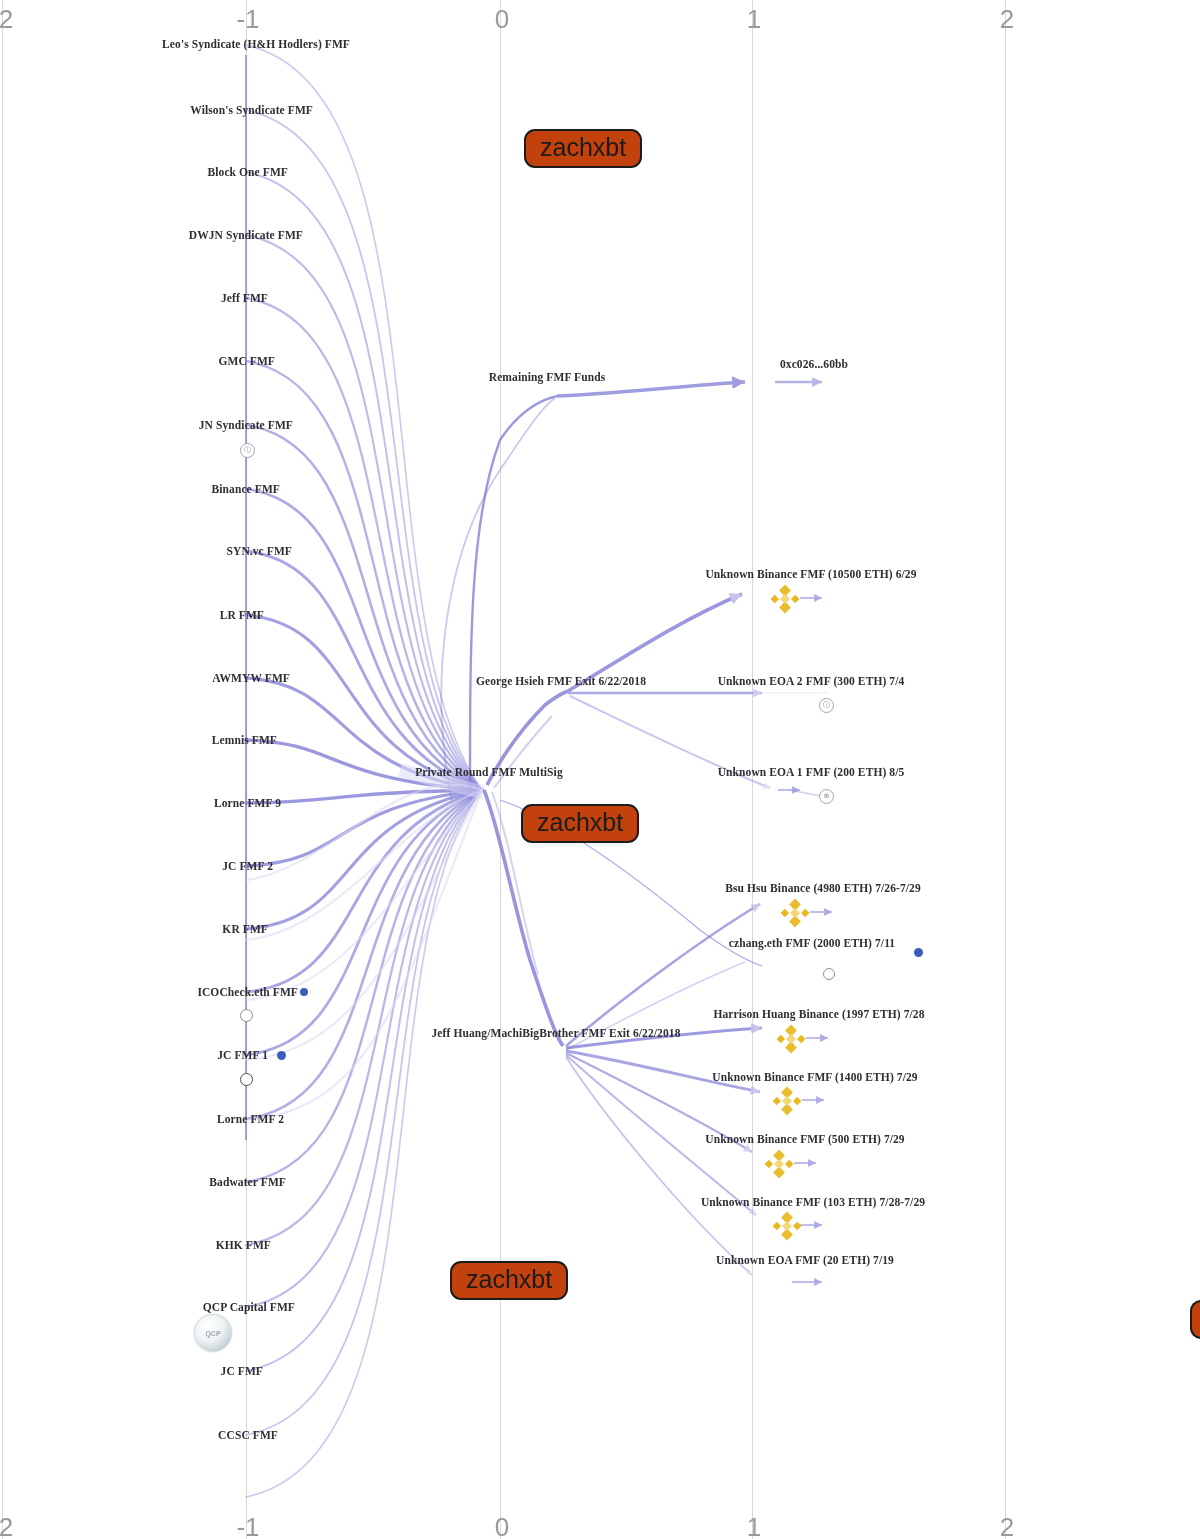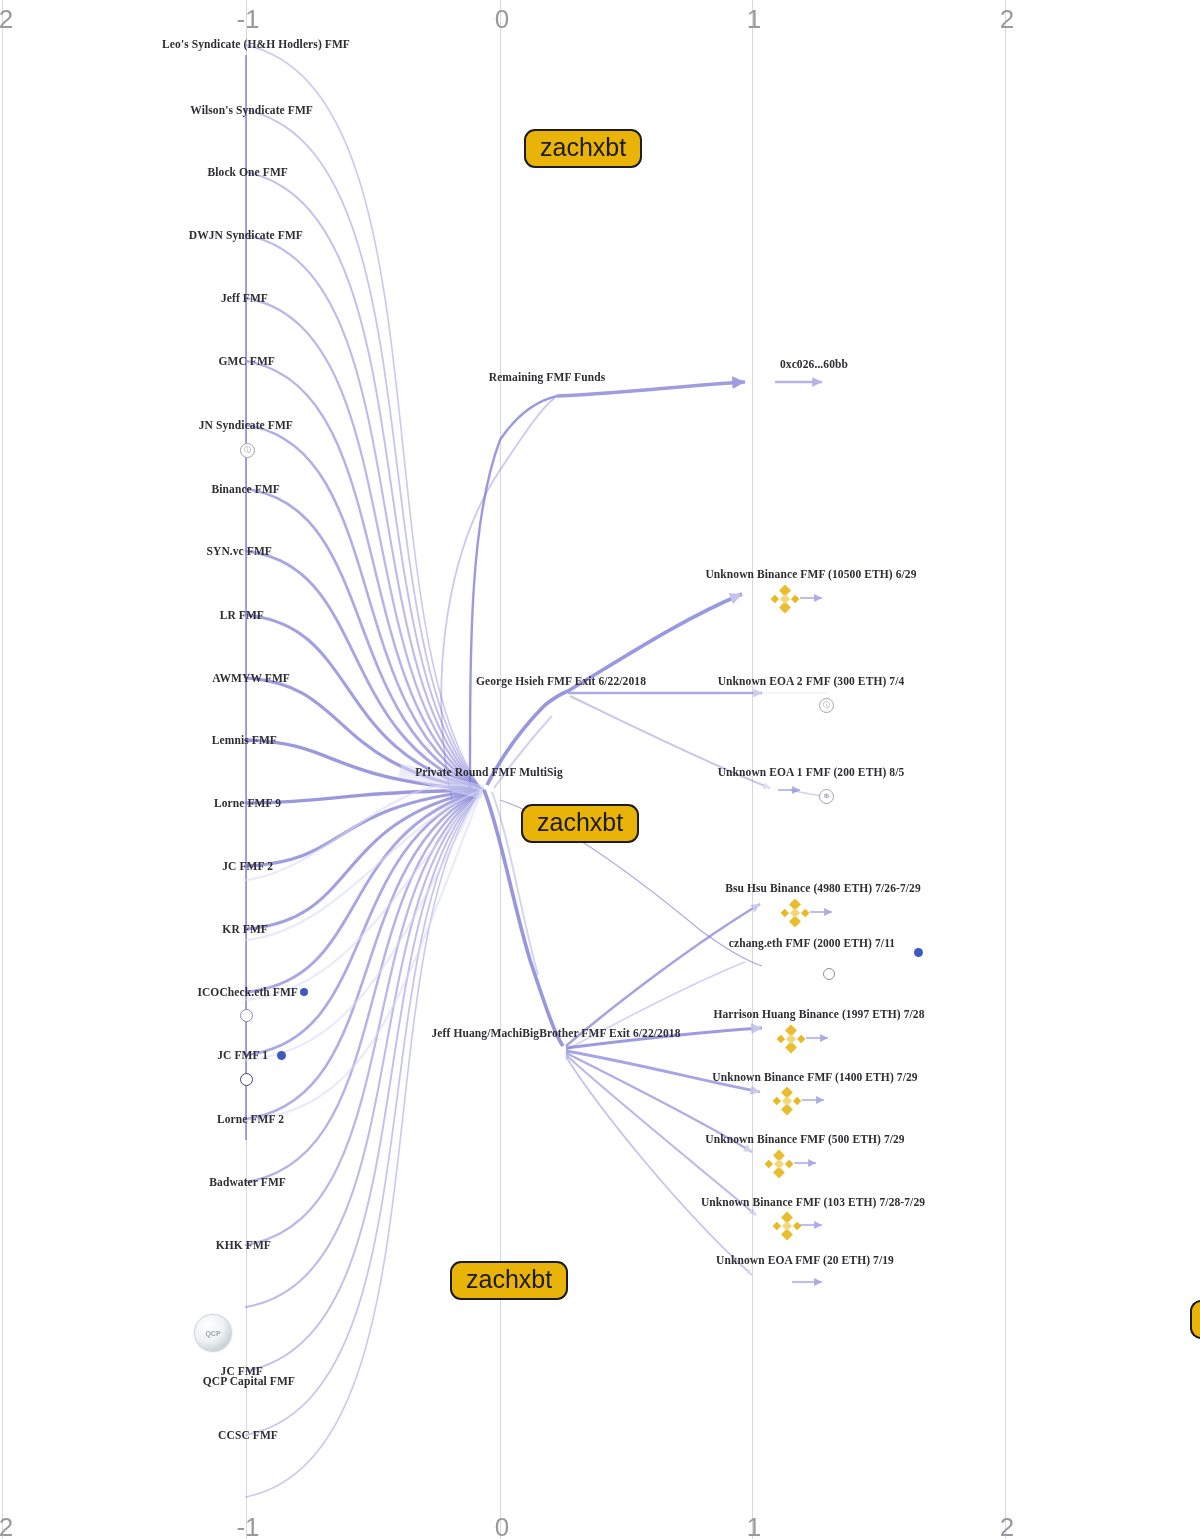--- a/index.html
+++ b/index.html
@@ -112,21 +112,21 @@
     font-weight: bold;
     color: #9aa7ae;
     font-family: "Liberation Sans", sans-serif;
   }
 
   
   .wm {
     position: absolute;
     border: 2.5px solid #1c1c1c;
     border-radius: 11px;
-    background: #eab308;
+    background: #c2410c;
     font-family: "Liberation Sans", sans-serif;
     font-size: 25px;
     color: #1b1b1b;
     padding: 3px 14px 6px 14px;
     line-height: 1.05;
     white-space: nowrap;
   }
   .wm.clipped-right {
     border-right: none;
     border-top-right-radius: 0;
@@ -256,33 +256,33 @@
   </svg>
 
   <div class="nlabel right-align" style="left:350px;top:38px">Leo's Syndicate (H&amp;H Hodlers) FMF</div>
   <div class="nlabel right-align" style="left:313px;top:104px">Wilson's Syndicate FMF</div>
   <div class="nlabel right-align" style="left:288px;top:166px">Block One FMF</div>
   <div class="nlabel right-align" style="left:303px;top:229px">DWJN Syndicate FMF</div>
   <div class="nlabel right-align" style="left:268px;top:292px">Jeff FMF</div>
   <div class="nlabel right-align" style="left:275px;top:355px">GMC FMF</div>
   <div class="nlabel right-align" style="left:293px;top:419px">JN Syndicate FMF</div>
   <div class="nlabel right-align" style="left:280px;top:483px">Binance FMF</div>
-  <div class="nlabel right-align" style="left:272px;top:545px">SYN.vc FMF</div>
+  <div class="nlabel right-align" style="left:292px;top:545px">SYN.vc FMF</div>
   <div class="nlabel right-align" style="left:264px;top:609px">LR FMF</div>
   <div class="nlabel right-align" style="left:290px;top:672px">AWMYW FMF</div>
   <div class="nlabel right-align" style="left:277px;top:734px">Lemnis FMF</div>
   <div class="nlabel right-align" style="left:281px;top:797px">Lorne FMF 9</div>
   <div class="nlabel right-align" style="left:273px;top:860px">JC FMF 2</div>
   <div class="nlabel right-align" style="left:268px;top:923px">KR FMF</div>
   <div class="nlabel right-align" style="left:298px;top:986px">ICOCheck.eth FMF</div>
   <div class="nlabel right-align" style="left:268px;top:1049px">JC FMF 1</div>
   <div class="nlabel right-align" style="left:284px;top:1113px">Lorne FMF 2</div>
   <div class="nlabel right-align" style="left:286px;top:1176px">Badwater FMF</div>
   <div class="nlabel right-align" style="left:271px;top:1239px">KHK FMF</div>
-  <div class="nlabel right-align" style="left:295px;top:1375px">QCP Capital FMF</div>
+  <div class="nlabel right-align" style="left:295px;top:1301px">QCP Capital FMF</div>
   <div class="nlabel right-align" style="left:263px;top:1365px">JC FMF</div>
   <div class="nlabel right-align" style="left:278px;top:1429px">CCSC FMF</div>
   <div class="nlabel right-align" style="left:276px;top:1561px">JJHSL FMF</div>
 
   <div class="glyph-ring" style="left:240px;top:443px">ⓘ</div>
   <div class="dot filled" style="left:300px;top:988px;width:8px;height:8px"></div>
   <div class="dot ring" style="left:240px;top:1009px;width:11px;height:11px"></div>
   <div class="dot filled" style="left:277px;top:1051px;width:9px;height:9px"></div>
   <div class="dot ring-dark" style="left:240px;top:1073px;width:11px;height:11px"></div>
   <div class="qcp" style="left:194px;top:1314px"></div>

